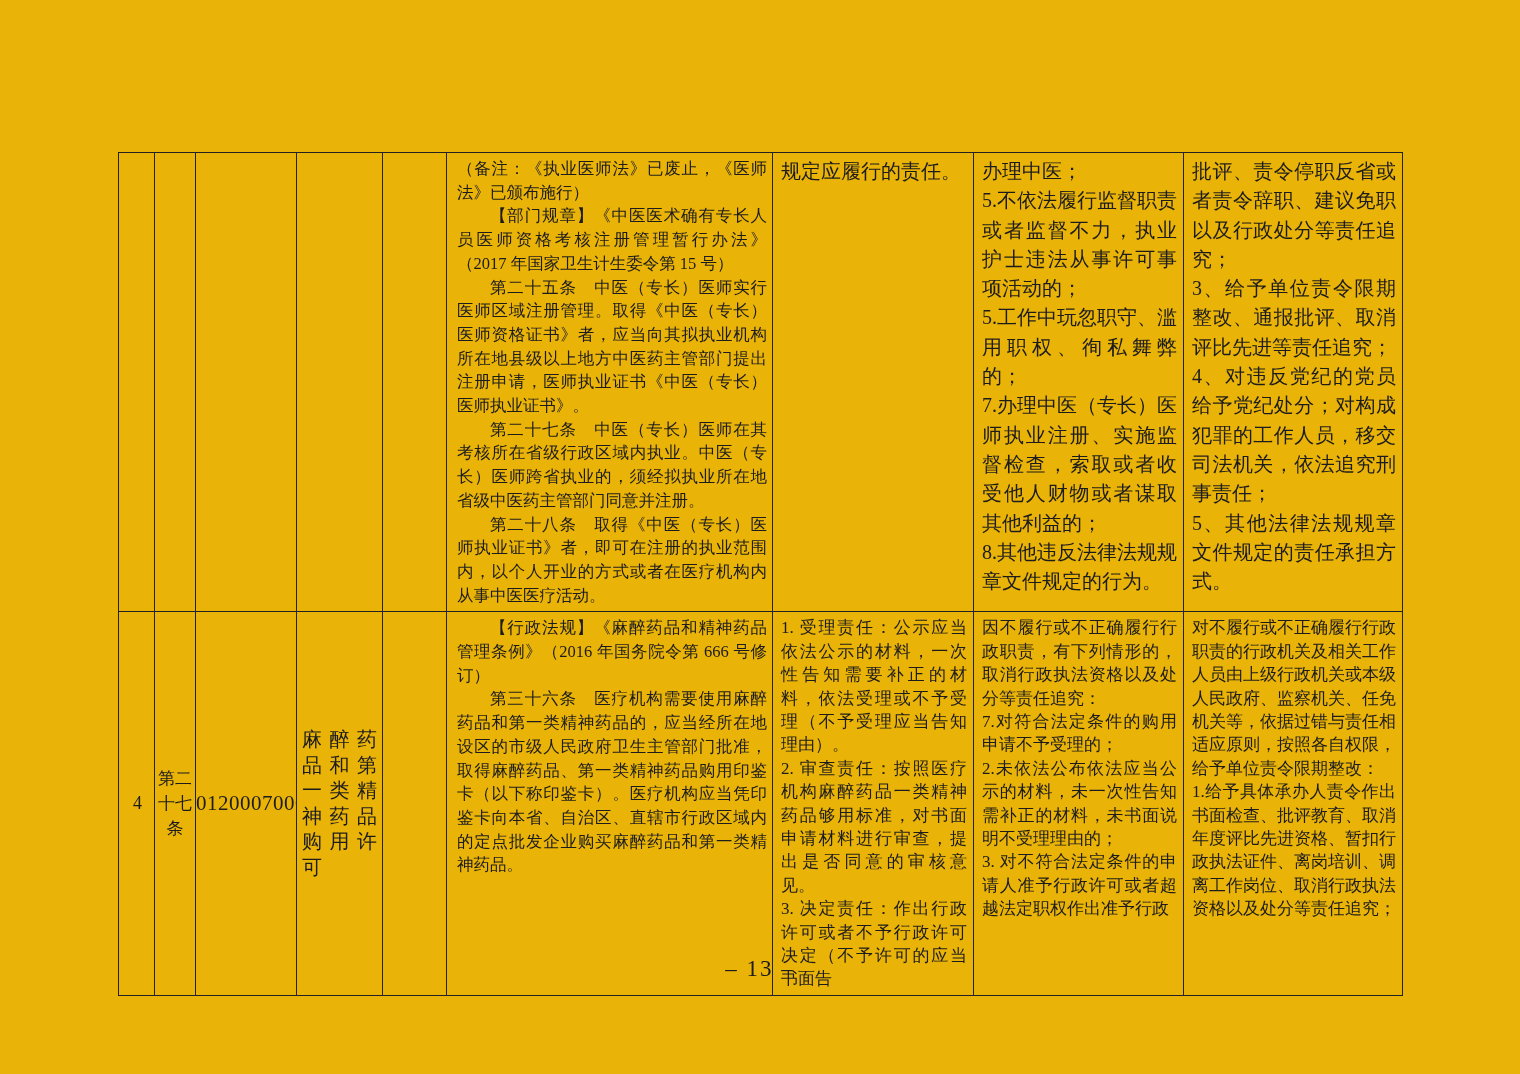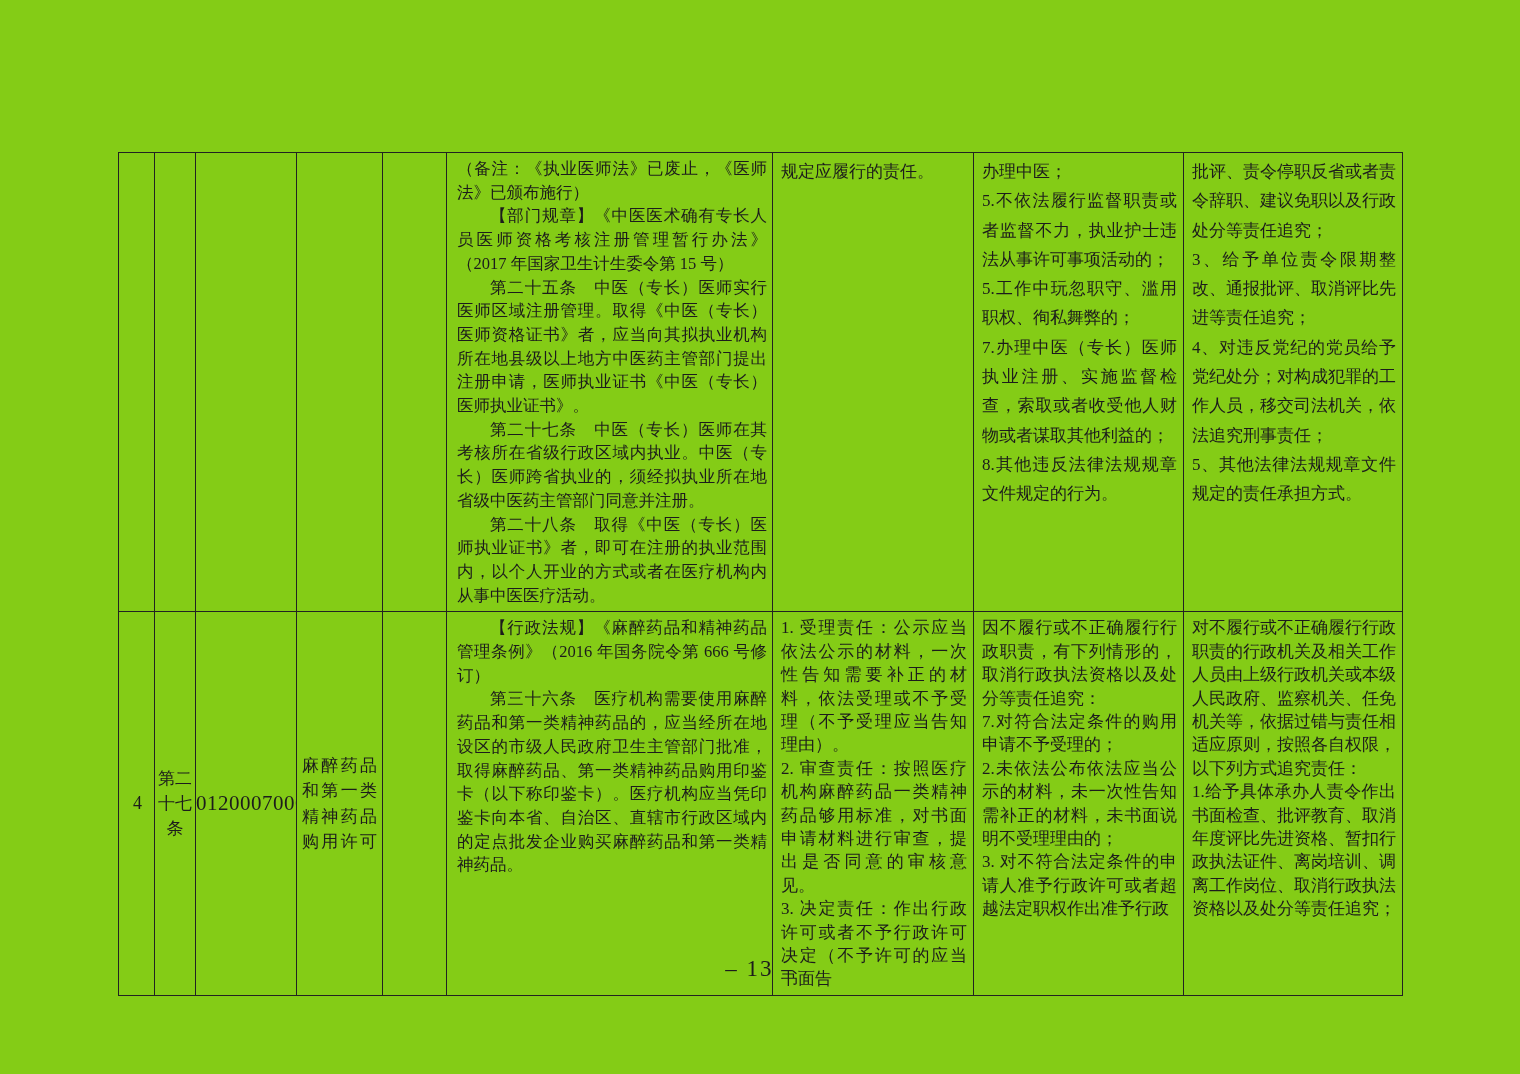--- a/index.html
+++ b/index.html
@@ -2,44 +2,44 @@
 <html><head>
 <meta charset="utf-8">
 <style>
   html,body{margin:0;padding:0;background:#ffffff;}
   body{
     width:1520px;height:1074px;
     font-family:"Liberation Serif","DejaVu Serif",serif;
     color:#1c1c1c;
     -webkit-font-smoothing:antialiased;
   }
-  .sheet{position:relative;width:1520px;height:1074px;background:#84cc16;overflow:hidden;}
+  .sheet{position:relative;width:1520px;height:1074px;background:#eab308;overflow:hidden;}
 
   table.doc-table{
     position:absolute;left:118px;top:152px;
     width:1284px;
     border-collapse:collapse;table-layout:fixed;
   }
   .doc-table td{
     border:1px solid #222222;
     vertical-align:top;
     overflow:hidden;
     padding:4px 6px 4px 8px;
     text-align:justify;
     text-justify:inter-character;
   }
   
   td.c-legal{font-size:16.5px;line-height:23.7px;padding-left:10px;padding-right:5px;}
-  td.c-wide-r1{font-size:17px;line-height:29.3px;}
+  td.c-wide-r1{font-size:20px;line-height:29.3px;}
   td.c-wide-r2{font-size:17px;line-height:23.4px;}
   td.c-mid{vertical-align:middle;text-align:center;}
   td.c-seq{font-size:18px;}
   td.c-cat{font-size:17px;line-height:25px;padding:2px;}
   td.c-code{font-size:21px;white-space:nowrap;padding:2px 0;letter-spacing:0.5px;}
-  td.c-name{font-size:17px;line-height:25.5px;padding:2px 5px;text-align:justify;text-align-last:justify;}
+  td.c-name{font-size:20px;line-height:25.5px;padding:2px 5px;text-align:justify;text-align-last:justify;}
   .doc-table p{margin:0;}
   p.indent{text-indent:2em;}
 
   .footer{
     position:absolute;left:0;top:956px;width:1520px;
     text-align:center;font-size:23px;letter-spacing:2px;color:#1c1c1c;
   }
 </style>
 </head>
 <body>
@@ -106,21 +106,21 @@
           <p>2. 审查责任：按照医疗机构麻醉药品一类精神药品够用标准，对书面申请材料进行审查，提出是否同意的审核意见。</p>
           <p>3. 决定责任：作出行政许可或者不予行政许可决定（不予许可的应当书面告</p>
         </td>
         <td class="c-wide-r2">
           <p>因不履行或不正确履行行政职责，有下列情形的，取消行政执法资格以及处分等责任追究：</p>
           <p>7.对符合法定条件的购用申请不予受理的；</p>
           <p>2.未依法公布依法应当公示的材料，未一次性告知需补正的材料，未书面说明不受理理由的；</p>
           <p>3. 对不符合法定条件的申请人准予行政许可或者超越法定职权作出准予行政</p>
         </td>
         <td class="c-wide-r2">
-          <p>对不履行或不正确履行行政职责的行政机关及相关工作人员由上级行政机关或本级人民政府、监察机关、任免机关等，依据过错与责任相适应原则，按照各自权限，以下列方式追究责任：</p>
+          <p>对不履行或不正确履行行政职责的行政机关及相关工作人员由上级行政机关或本级人民政府、监察机关、任免机关等，依据过错与责任相适应原则，按照各自权限，给予单位责令限期整改：</p>
           <p>1.给予具体承办人责令作出书面检查、批评教育、取消年度评比先进资格、暂扣行政执法证件、离岗培训、调离工作岗位、取消行政执法资格以及处分等责任追究；</p>
         </td>
       </tr>
 
     </tbody>
   </table>
 
   <div class="footer">– 13 –</div>
 
 </div>

